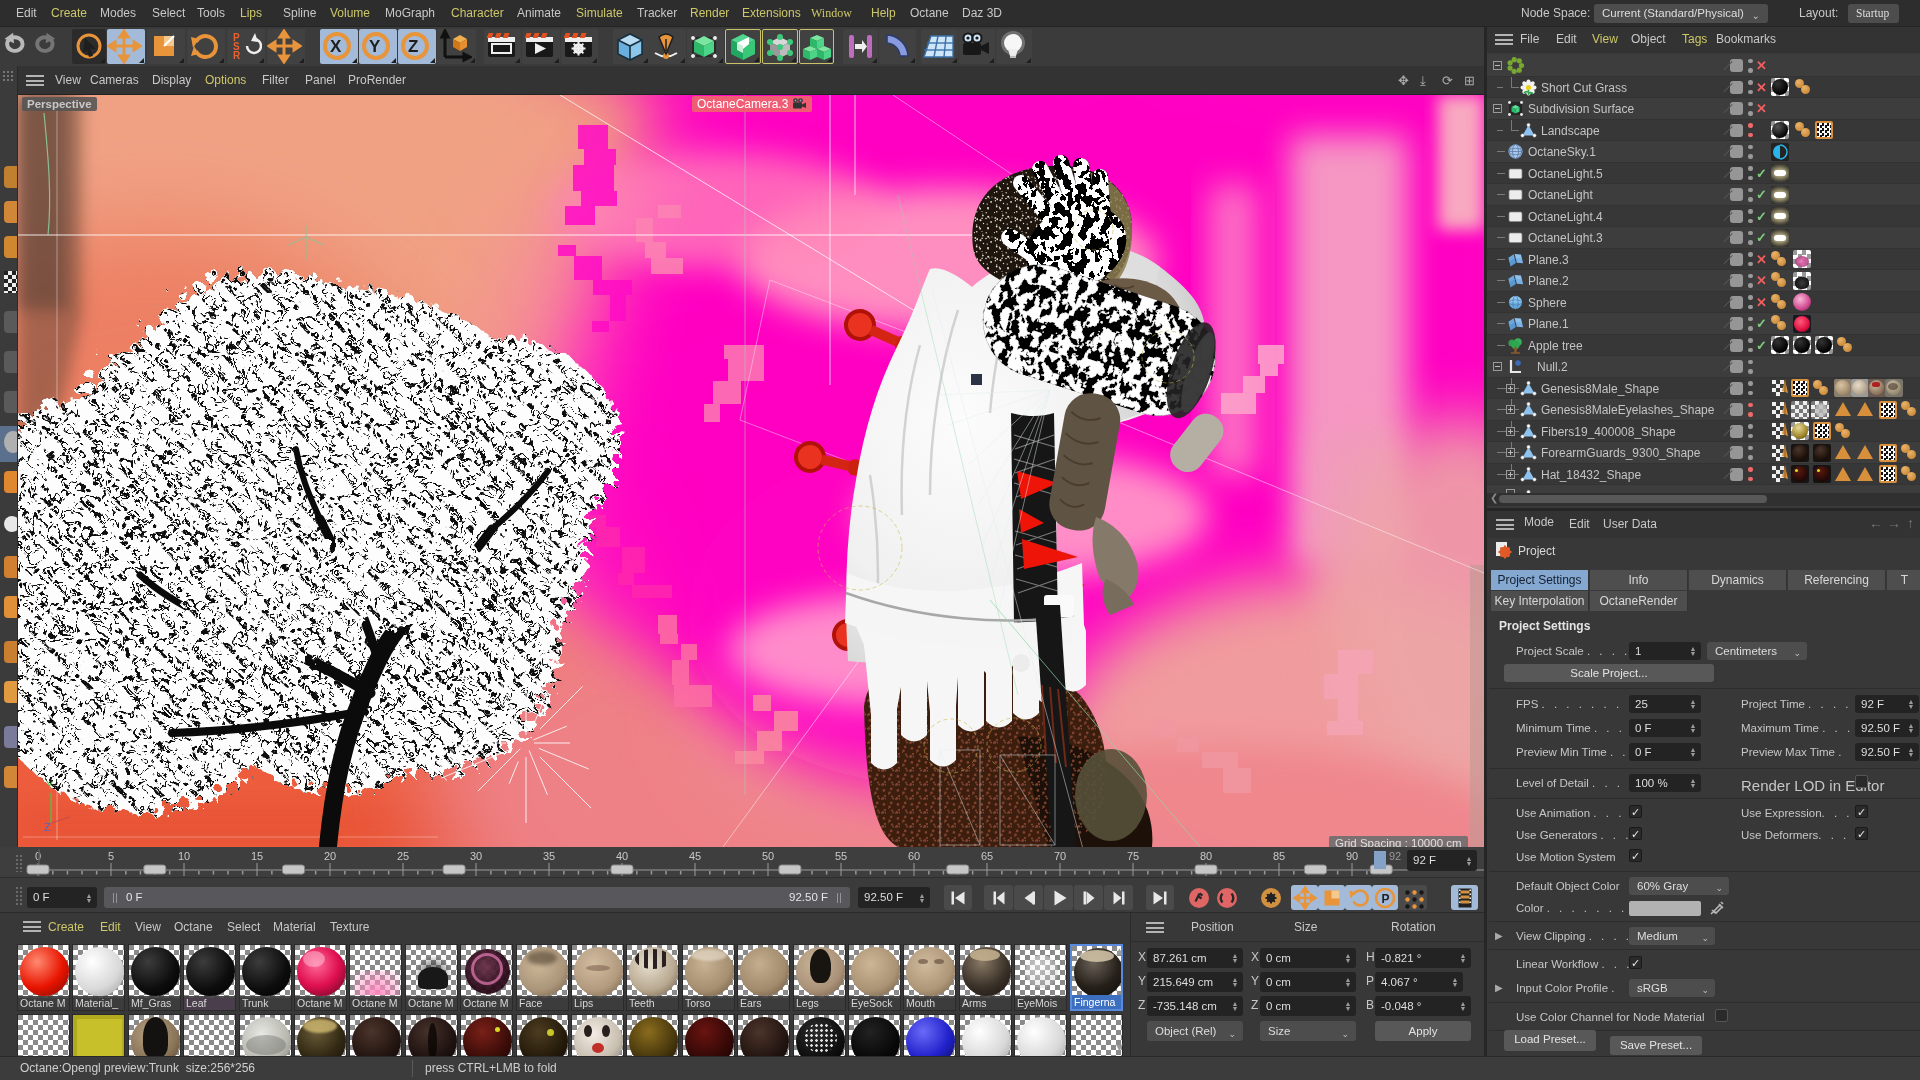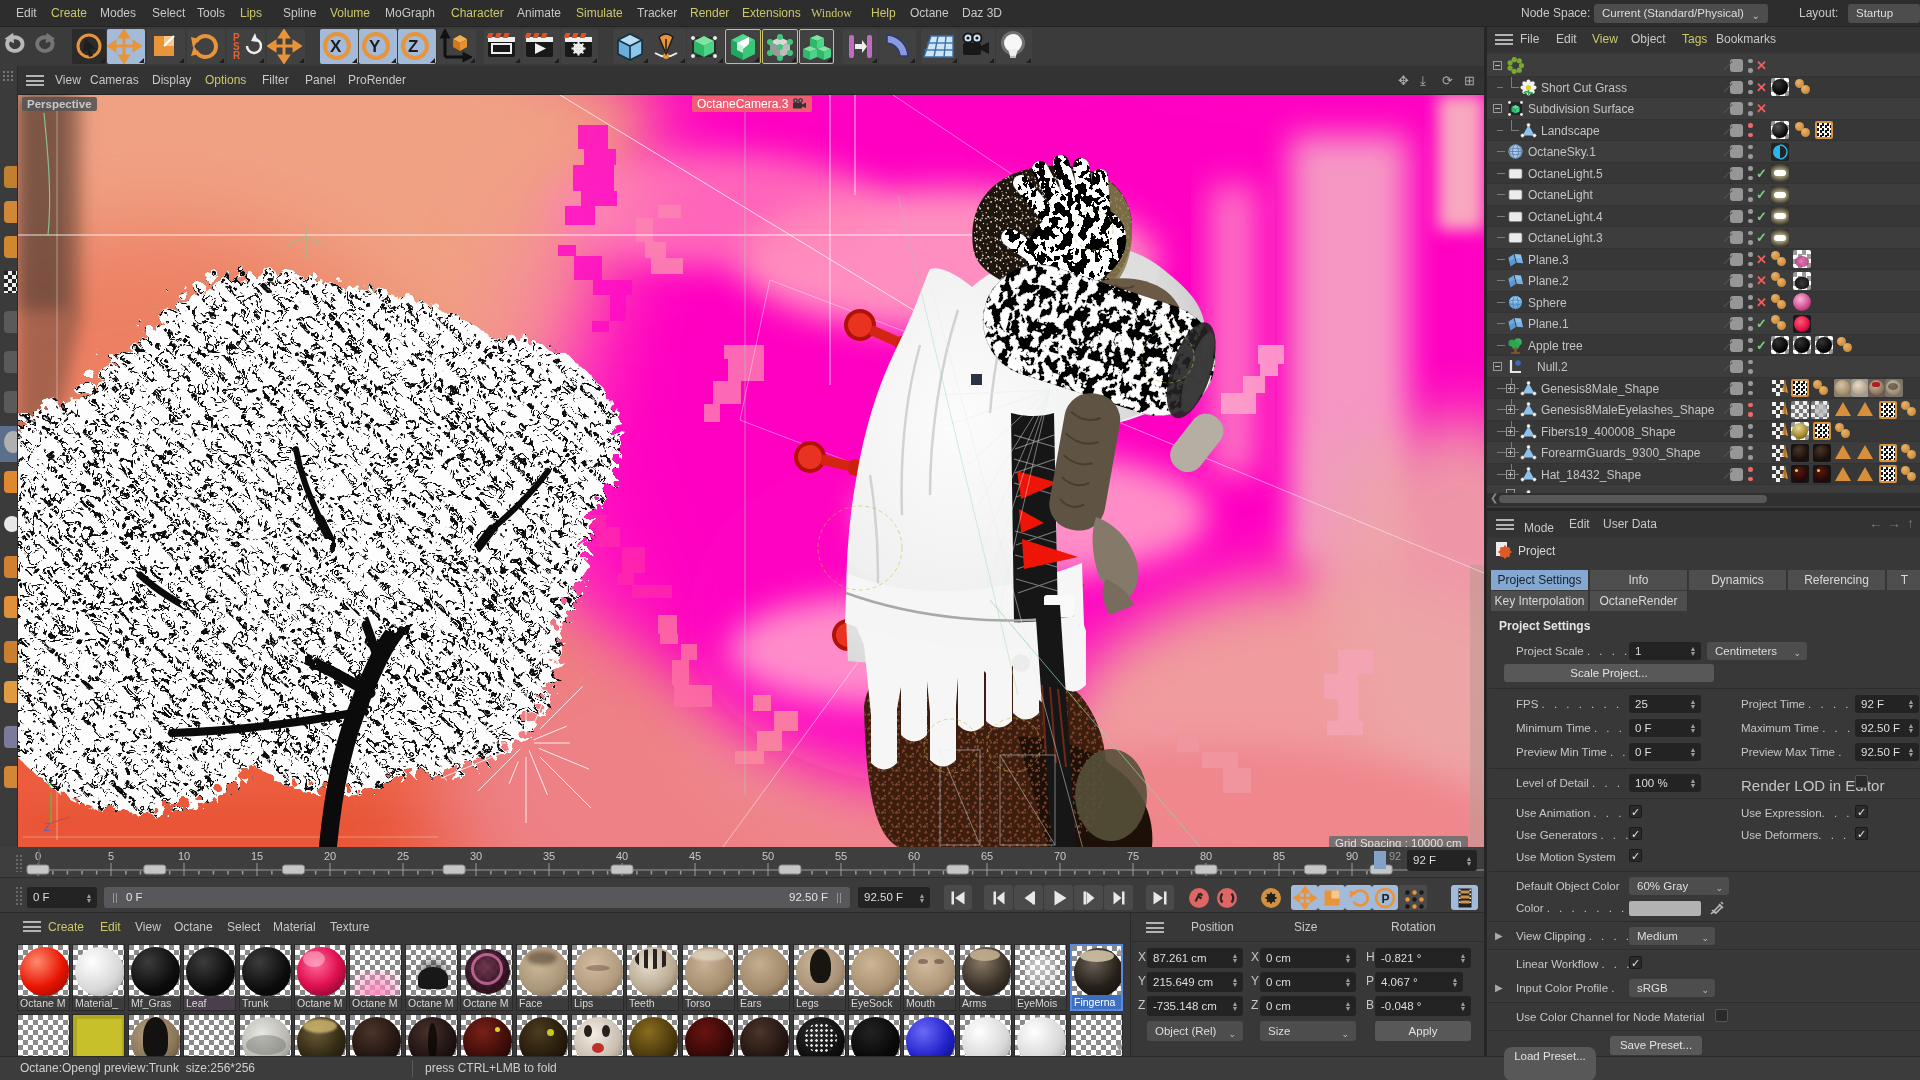--- a/index.html
+++ b/index.html
@@ -66,21 +66,21 @@
 <span class="txt" style="left:637px;top:6px;">Tracker</span>
 <span class="txt yel" style="left:690px;top:6px;">Render</span>
 <span class="txt yel" style="left:742px;top:6px;">Extensions</span>
 <span class="txt yel" style="left:811px;top:6px;font-family:Liberation Serif, serif;">Window</span>
 <span class="txt yel" style="left:871px;top:6px;">Help</span>
 <span class="txt" style="left:910px;top:6px;">Octane</span>
 <span class="txt" style="left:962px;top:6px;">Daz 3D</span>
 <span class="txt" style="left:1521px;top:6px;">Node Space:</span>
 <div class="dd" style="left:1594px;top:4px;width:174px;height:19px;line-height:19px;">Current (Standard/Physical)<span class="chev" style="right:8px;top:2px;font-size:10px;">⌄</span></div>
 <span class="txt" style="left:1799px;top:6px;">Layout:</span>
-<div class="dd" style="left:1848px;top:4px;width:72px;height:19px;line-height:19px;">Startup</div>
+<div class="dd" style="left:1848px;top:4px;width:51px;height:19px;line-height:19px;font-family:Liberation Serif, serif;">Startup</div>
 </div>
 <div class="abs" style="left:0;top:28px;width:1484px;height:38px;background:#3b3b3b;">
 <div class="abs" style="left:2px;top:4px;">
       <svg width="30" height="30" viewBox="0 0 35 35" style="position:absolute;left:0;top:0;">
         <path d="M8 9 A 9 8 0 1 0 24 14 A 9 8 0 0 0 10 7.5" fill="none" stroke="#b9b9b9" stroke-width="4.5"></path>
         <path d="M13 1 L14 13 L3 8 Z" fill="#b9b9b9"></path>
       </svg>
     </div>
 <div class="abs" style="left:32px;top:4px;">
       <svg width="30" height="30" viewBox="0 0 35 35" style="position:absolute;left:0;top:0;">
@@ -2050,21 +2050,21 @@
 </div>
 </div>
 <div class="abs" style="left:0;top:466px;width:436px;height:13px;background:#303030;">
 <span class="abs" style="left:3px;top:-1px;color:#888;font-size:10px;">❮</span>
 <div class="abs" style="left:12px;top:2px;width:268px;height:8px;background:#585858;border-radius:4px;"></div>
 </div>
 </div>
 <div class="abs" style="left:1484px;top:508px;width:436px;height:548px;background:#383838;border-left:3px solid #262626;border-top:3px solid #262626;">
 <div class="abs" style="left:0;top:0;width:436px;height:27px;background:#333;">
 <div class="hamb" style="left:9px;top:8px;"></div>
-<span class="txt" style="left:37px;top:10px;">Mode</span>
+<span class="txt" style="left:37px;top:4px;">Mode</span>
 <span class="txt" style="left:82px;top:6px;">Edit</span>
 <span class="txt" style="left:116px;top:6px;">User Data</span>
 <span class="abs" style="left:382px;top:4px;color:#777;font-size:14px;">←&nbsp;→</span>
 <span class="abs" style="left:420px;top:4px;color:#777;font-size:14px;">↑</span>
 </div>
 <div class="abs" style="left:8px;top:31px;width:17px;height:17px;"><svg width="17" height="17" viewBox="0 0 17 17">
         <rect x="1" y="0" width="11" height="14" fill="#ececec"></rect>
         <circle cx="10" cy="10" r="5.5" fill="#e05a28"></circle>
         <circle cx="10" cy="10" r="2" fill="#7a2a10"></circle>
         <g stroke="#e05a28" stroke-width="2">
@@ -2131,14 +2131,14 @@
 <div class="sep" style="left:2px;top:438px;width:432px;"></div>
 <span class="abs" style="left:29px;top:447px;color:#c6c6c6;font-size:11.5px;white-space:nowrap;">Linear Workflow <span style="letter-spacing:3px;">. . .</span></span>
 <div class="chkon" style="left:142px;top:445px;">✓</div>
 <span class="abs" style="left:8px;top:471px;color:#aaa;font-size:10px;">▶</span>
 <span class="abs" style="left:29px;top:471px;color:#c6c6c6;font-size:11.5px;white-space:nowrap;">Input Color Profile <span style="letter-spacing:3px;">.</span></span>
 <div class="dd" style="left:142px;top:468px;width:86px;height:18px;line-height:18px;">sRGB<span class="chev" style="right:6px;top:2px;">⌄</span></div>
 <div class="sep" style="left:2px;top:491px;width:432px;"></div>
 <span class="abs" style="left:29px;top:500px;color:#c6c6c6;font-size:11.5px;white-space:nowrap;">Use Color Channel for Node Material</span>
 <div class="chkoff" style="left:228px;top:498px;"></div>
 <div class="sep" style="left:2px;top:519px;width:432px;"></div>
-<div class="btn" style="left:17px;top:536px;width:92px;height:34px;line-height:19px;border-radius:8px;">Load Preset...</div>
+<div class="btn" style="left:17px;top:519px;width:92px;height:21px;line-height:19px;">Load Preset...</div>
 <div class="btn" style="left:123px;top:525px;width:92px;height:19px;line-height:19px;">Save Preset...</div>
 </div>
 </body></html>

